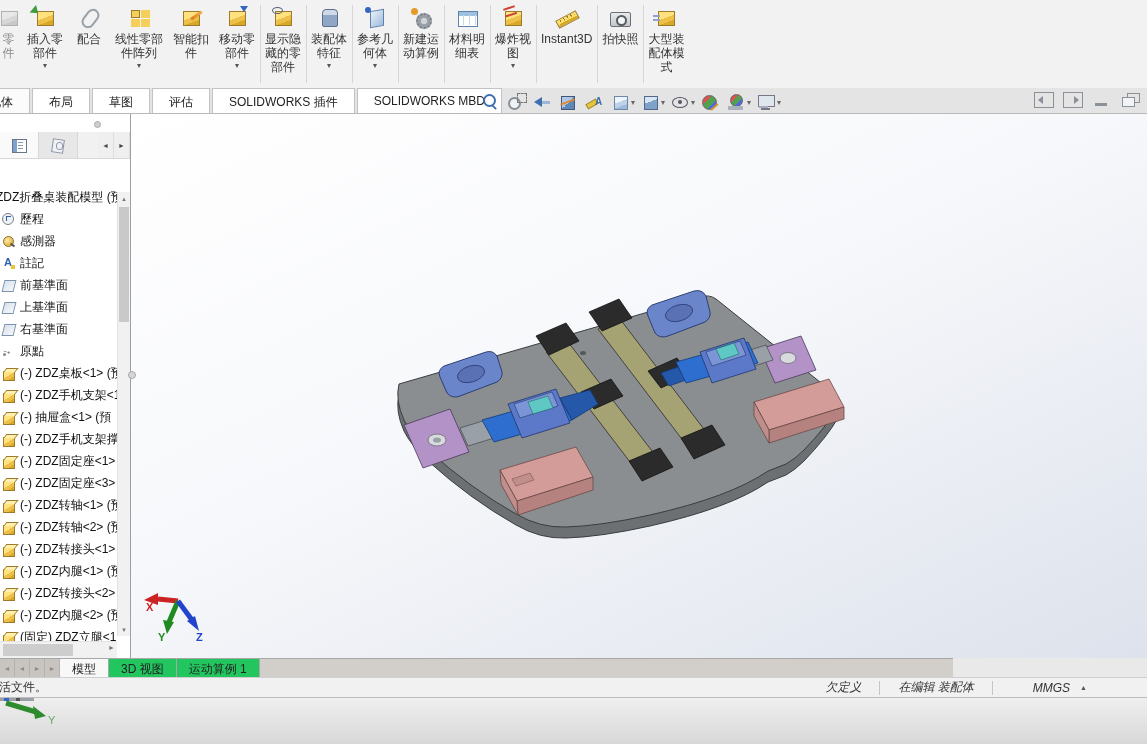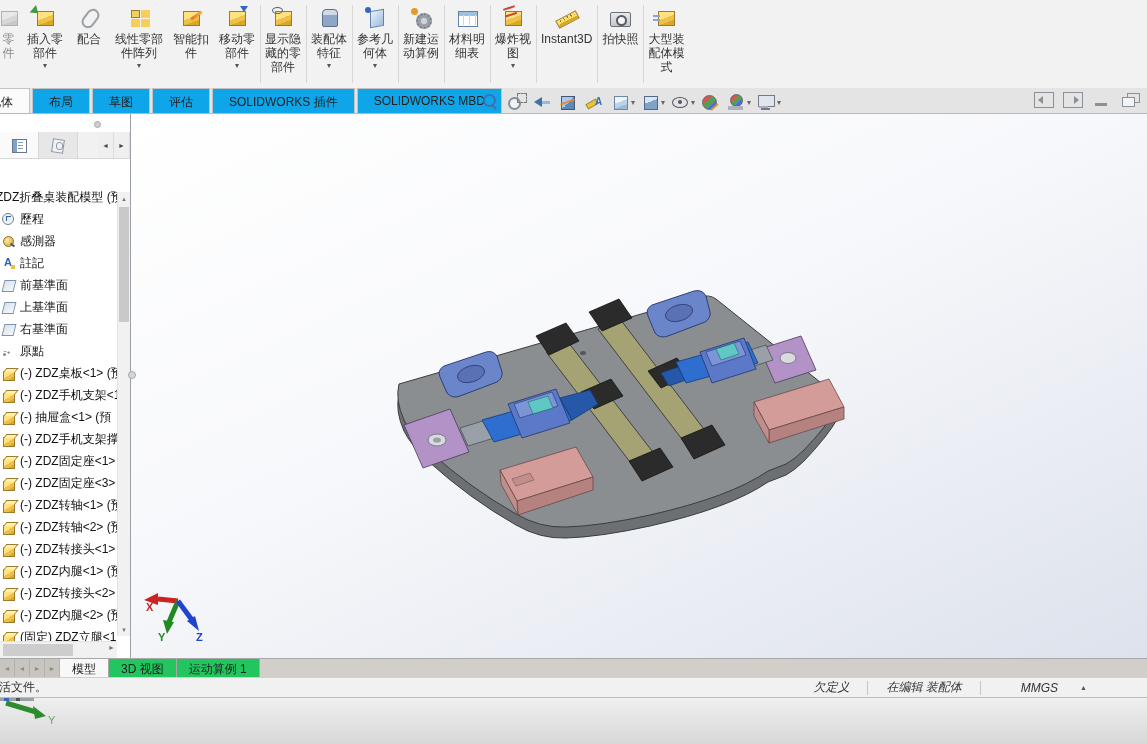--- a/index.html
+++ b/index.html
@@ -37,21 +37,21 @@
   .i-exploded::after{left:4px;top:2px;width:12px;height:2px;background:#cc4433;transform:rotate(-18deg);box-shadow:0 7px 0 #cc4433;}
   .i-instant3d::before{left:3px;top:10px;width:21px;height:7px;border:1px solid #9c7c2c;background:linear-gradient(180deg,#ffe06a 60%,#d9a826 60%);transform:rotate(-28deg);}
   .i-instant3d::after{left:6px;top:11px;width:16px;height:3px;background:repeating-linear-gradient(90deg,#9c7c2c 0 1px,transparent 1px 4px);transform:rotate(-28deg);}
   .i-speedpak::after{left:3px;top:12px;width:0;height:0;border-left:6px solid transparent;border-right:6px solid transparent;border-bottom:10px solid #f2c21a;}
   .i-snapshot::before{left:4px;top:7px;width:19px;height:13px;border:1px solid #6b7076;border-radius:2px;background:linear-gradient(180deg,#e8eaec,#c3c7cc);}
   .i-snapshot::after{left:10px;top:10px;width:7px;height:7px;border:2px solid #565b61;border-radius:50%;background:#f4f5f6;}
   .i-lam::after{left:1px;top:10px;width:7px;height:2px;background:#8fa3c8;box-shadow:0 4px 0 #8fa3c8;}
 
   
   .tabrow{position:absolute;left:0;top:88px;width:1147px;height:26px;background:#e4e4e4;border-bottom:1px solid #b9b9b9;display:flex;align-items:flex-end;}
-  .ctab{height:25px;padding:5px 16px 4px;border:1px solid #c3c3c3;border-bottom:none;background:#0ea5e9;margin-right:2px;white-space:nowrap;color:#222;}
+  .ctab{height:25px;padding:5px 16px 4px;border:1px solid #c3c3c3;border-bottom:none;background:#ffffff;margin-right:2px;white-space:nowrap;color:#222;}
   .ctab.active{background:#fbfbfb;}
   .ctab.partial{margin-left:-40px;}
 
   
   .headsup{position:absolute;left:478px;top:90px;height:24px;display:flex;align-items:center;gap:1px;}
   .hu{display:flex;align-items:center;padding:0 2px;}
   .hu-caret{font-size:8px;color:#666;margin-left:1px;}
   .hi{width:20px;height:20px;position:relative;display:block;}
   .hi::before,.hi::after{content:"";position:absolute;}
   .hi-zoomfit::before{width:9px;height:9px;border:2px solid #3e6fae;border-radius:50%;left:3px;top:2px;}
@@ -127,32 +127,32 @@
   .hs-thumb{position:absolute;left:3px;top:2px;width:70px;height:12px;background:#cdcdcd;}
   .hs-right{position:absolute;right:2px;top:2px;font-size:7px;color:#777;}
   .splitter-dot{position:absolute;left:128px;top:371px;width:8px;height:8px;border-radius:50%;background:#d6d6d6;border:1px solid #a8a8a8;z-index:5;}
 
   
   .viewport{position:absolute;left:131px;top:114px;width:1016px;height:544px;
     background:linear-gradient(155deg,#ffffff 0%,#f7f8fb 45%,#dde2ec 100%);}
   .viewport svg{display:block;}
 
   
-  .doctabs{position:absolute;left:0;top:658px;width:1147px;height:19px;background:#d2cfca;border-top:1px solid #a8a8a8;display:flex;align-items:stretch;}
+  .doctabs{position:absolute;left:0;top:658px;width:953px;height:19px;background:#d2cfca;border-top:1px solid #a8a8a8;display:flex;align-items:stretch;}
   .dnav{width:15px;display:flex;align-items:center;justify-content:center;font-size:7px;color:#908d86;background:#c8c5c0;border-right:1px solid #b5b2ad;}
   .dtab{padding:2px 12px 0;border-right:1px solid #a8a8a8;background:#22c55e;color:#222;display:flex;align-items:center;}
   .dtab.active{background:#f8f8f8;}
 
   
   .statusbar{position:absolute;left:0;top:677px;width:1147px;height:20px;background:#f1f1f1;border-top:1px solid #cfcfcf;display:flex;align-items:center;overflow:hidden;}
   .sb-left{margin-left:-13px;color:#333;}
   .sb-right{margin-left:auto;display:flex;align-items:center;height:100%;margin-right:52px;color:#333;font-style:italic;}
   .sb-sep{width:1px;height:14px;background:#c6c6c6;margin:0 10px;}
   .sb-item{padding:0 8px;white-space:nowrap;}
-  .sb-units{display:flex;align-items:center;gap:22px;padding:0 8px 0 30px;}
+  .sb-units{display:flex;align-items:center;gap:10px;padding:0 8px 0 30px;}
   .sb-caret{font-size:7px;color:#555;}
 
   
   .understrip{position:absolute;left:0;top:697px;width:1147px;height:47px;background:linear-gradient(180deg,#efefef,#d8d8d8);border-top:1px solid #bdbdbd;}
 </style>
 </head>
 <body>
 
 <div class="ribbon">
 

